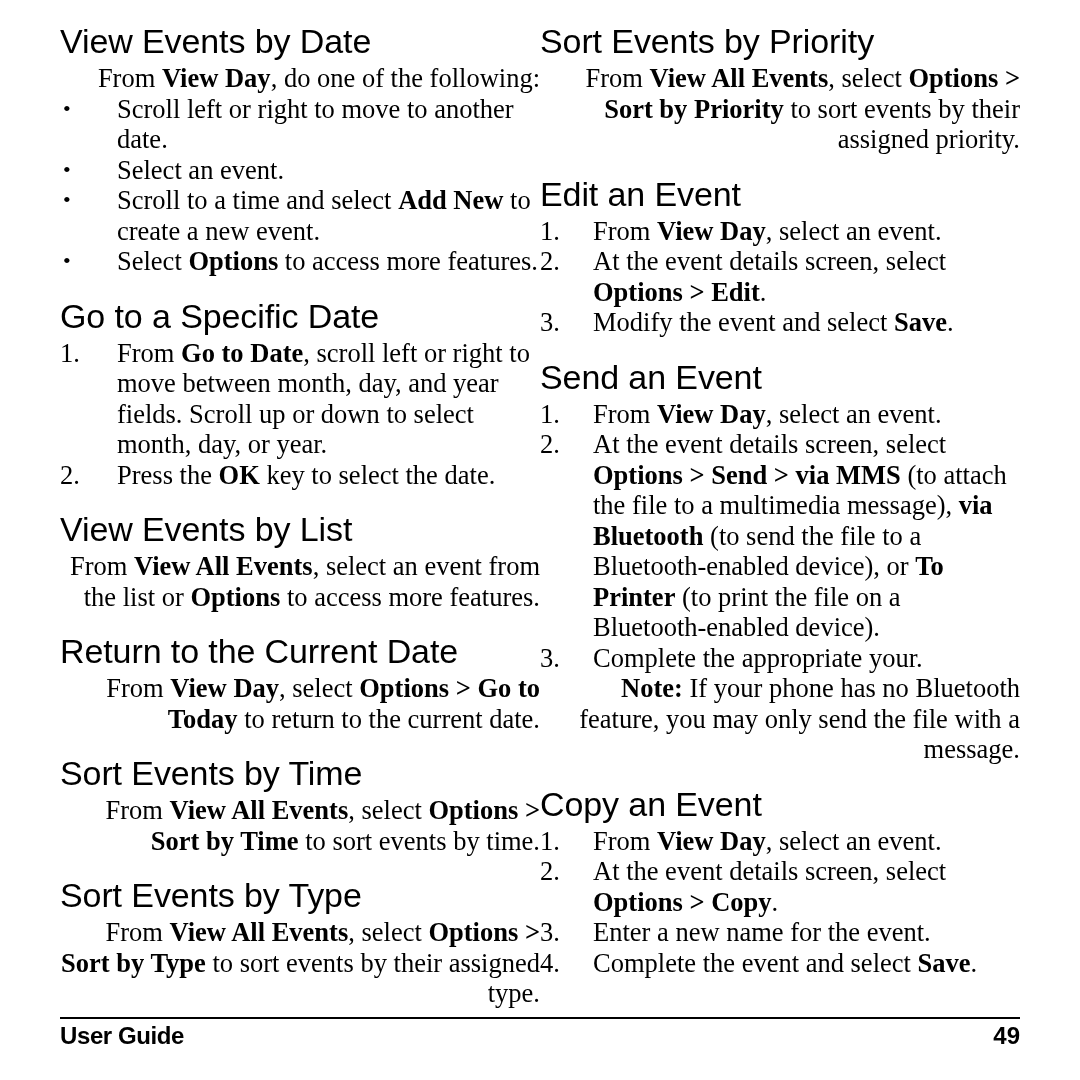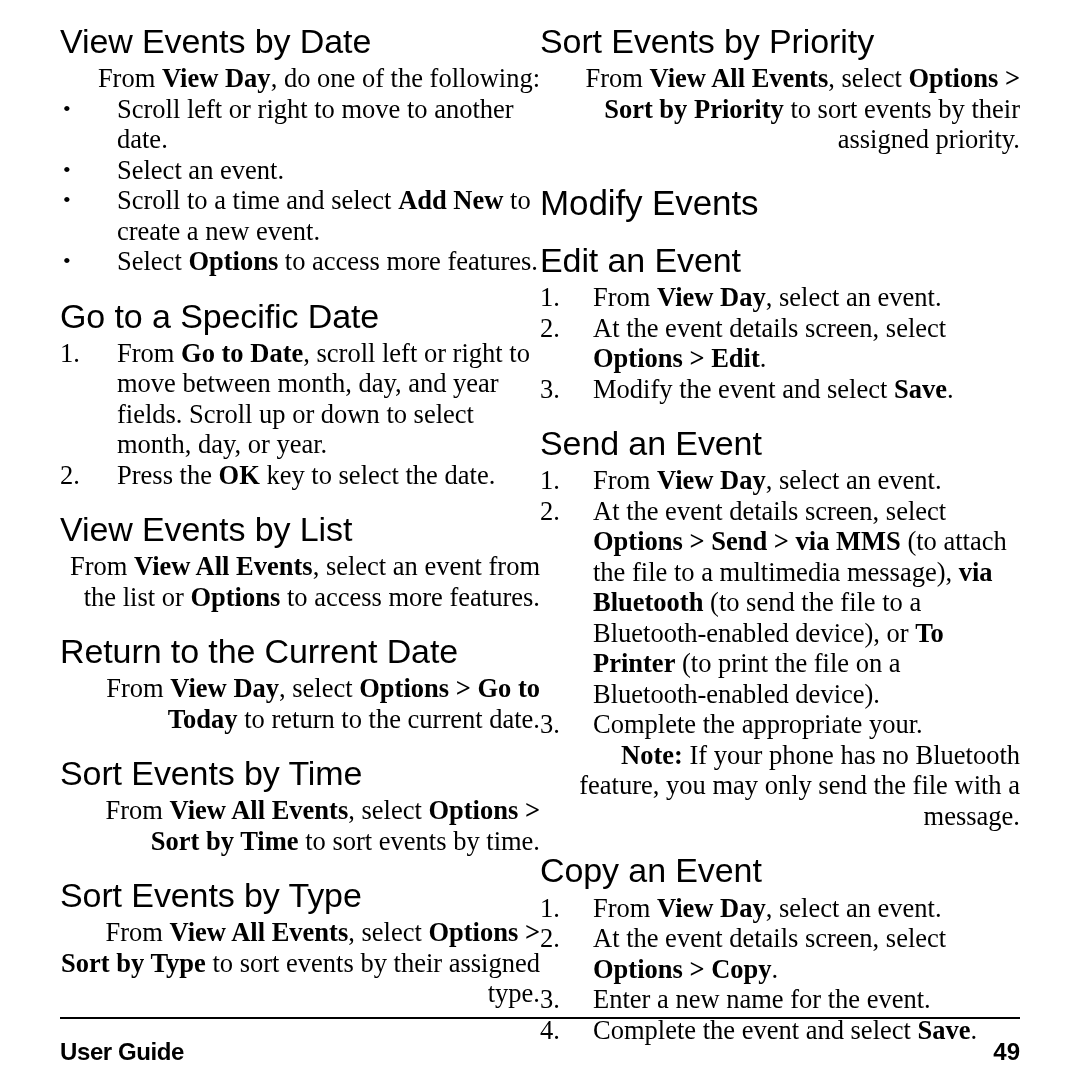--- a/index.html
+++ b/index.html
@@ -99,21 +99,21 @@
   
   ol.steps.narrow li { padding-left: 53px; }
 
   
   .footer {
     position: absolute;
     left: 60px;
     top: 1017px;
     width: 960px;
     border-top: 2px solid #000;
-    padding-top: 19px;
+    padding-top: 3px;
     display: flex;
     justify-content: space-between;
     align-items: center;
     font-family: "Liberation Sans", "DejaVu Sans", sans-serif;
   }
   .footer .label {
     font-size: 24px;
     font-weight: bold;
     letter-spacing: -0.4px;
   }
@@ -171,21 +171,20 @@
 
     </div>
 
     <div class="col col-right">
 
       <div class="block first">
         <h3 class="section">Sort Events by Priority</h3>
         <p class="body"><span>From </span><b>View All Events</b><span>, select </span><b>Options &gt; Sort by Priority</b><span> to sort events by their assigned priority.</span></p>
       </div>
 
-      <h2 class="chapter">Modify Events</h2>
 
       <div class="block">
         <h3 class="section">Edit an Event</h3>
         <ol class="steps narrow">
           <li><span class="marker">1.</span><span><span>From </span><b>View Day</b><span>, select an event.</span></span></li>
           <li><span class="marker">2.</span><span><span>At the event details screen, select </span><b>Options &gt; Edit</b><span>.</span></span></li>
           <li><span class="marker">3.</span><span><span>Modify the event and select </span><b>Save</b><span>.</span></span></li>
         </ol>
       </div>
 

